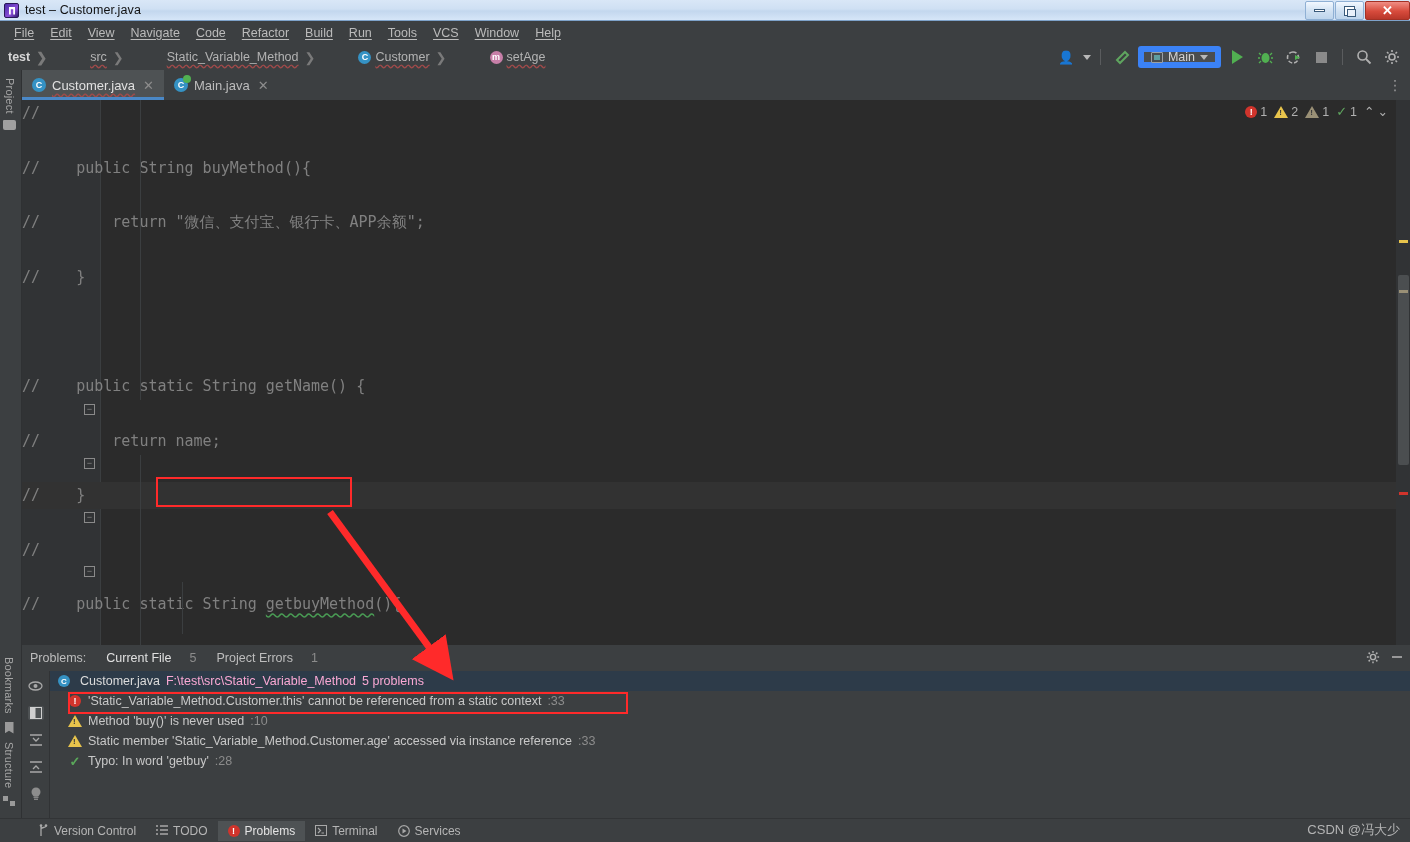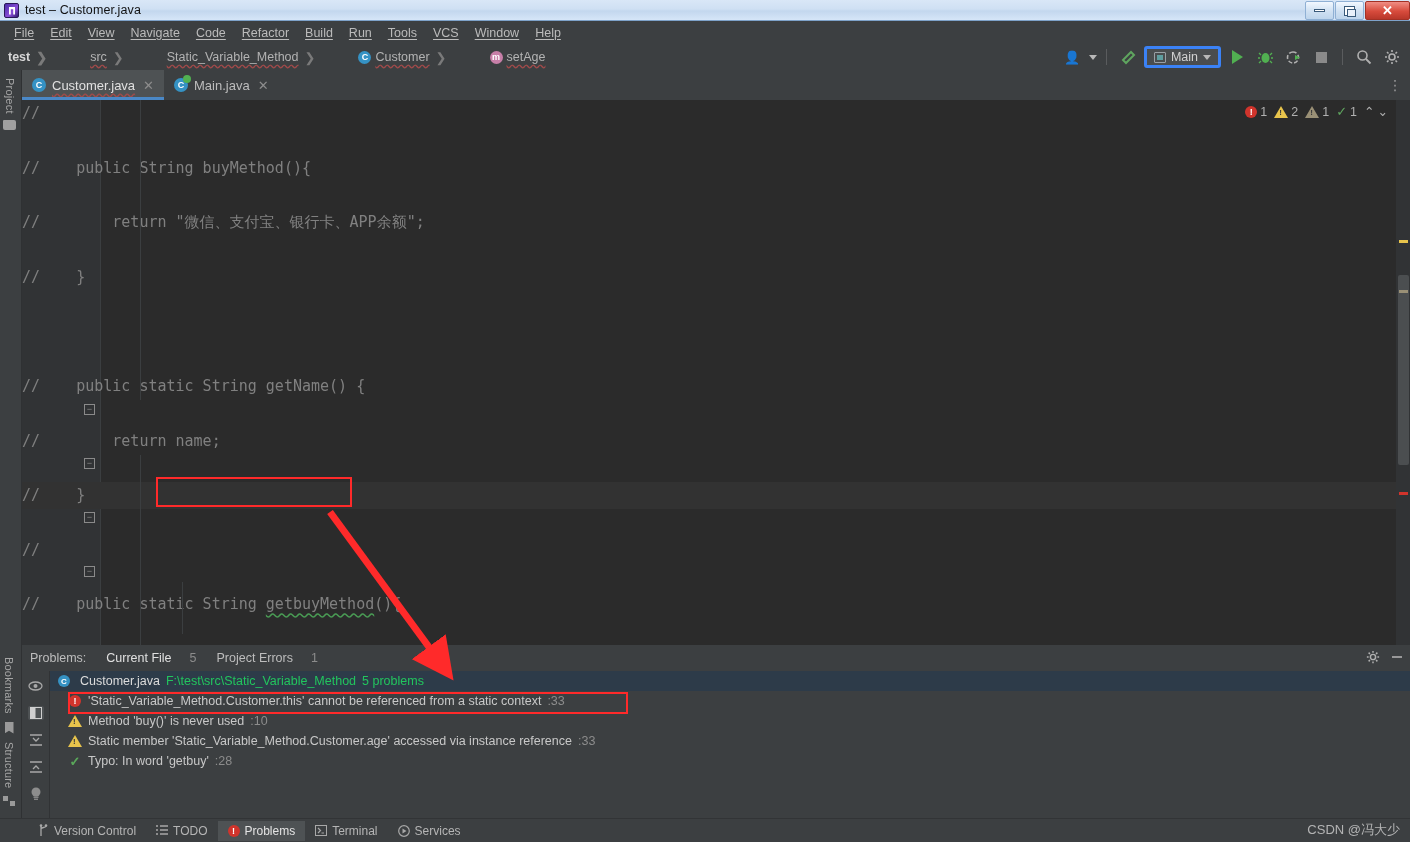--- a/index.html
+++ b/index.html
@@ -82,21 +82,21 @@
     position: absolute; right: 6px; top: 44px; height: 26px;
     display: flex; align-items: center; gap: 4px;
   }
   .tbtn {
     width: 24px; height: 22px; display: flex; align-items: center; justify-content: center;
     color: #b0b0b0; font-size: 13px;
   }
   .vdiv { width: 1px; height: 16px; background: #5a5c5e; margin: 0 5px; }
   .runcfg {
     display: flex; align-items: center; gap: 5px; height: 22px;
-    border: 3px solid #3b82f6; border-radius: 3px; padding: 0 7px; background: #4a4d4f;
+    border: 6px solid #3b82f6; border-radius: 3px; padding: 0 7px; background: #4a4d4f;
     font-size: 12.5px; color: #d2d2d2;
   }
   .runcfg .sq {
     width: 12px; height: 11px; border: 1px solid #9aa0a6; border-radius: 1px;
     display: inline-block; position: relative;
   }
   .runcfg .sq::before {
     content:""; position:absolute; left:2px; top:2px; right:2px; bottom:2px; background:#5f9ea0;
   }
   .tri-down { width: 0; height: 0; border-left: 4px solid transparent; border-right: 4px solid transparent; border-top: 5px solid #b8b8b8; }
@@ -215,21 +215,21 @@
     align-items: center; padding-top: 8px; gap: 13px; border-right: 1px solid #313335;
   }
   .prail-ico { width: 16px; height: 14px; color: #9a9a9a; font-size: 12px; display:flex;align-items:center;justify-content:center;}
   .prail-ico.sel { background: #4e5254; border-radius: 2px; }
   .prob-list { flex: 1; background: #3c3f41; }
   .prow {
     height: 20px; display: flex; align-items: center; gap: 6px;
     font-size: 12.5px; color: #c8c8c8; padding-left: 8px; position: relative;
   }
   .prow.filehdr { background: #2d3b49; color: #dcdcdc; }
-  .prow .path { color: #22c55e; }
+  .prow .path { color: #f9a8d4; }
   .prow .loc { color: #8c8c8c; }
   .prow .msg { white-space: nowrap; }
   .ico16 { width: 14px; height: 14px; display: flex; align-items: center; justify-content: center; flex: 0 0 auto; }
   .ierr { width: 12px; height: 12px; border-radius: 50%; background: #d0342c; color:#fff; font-size:9px;
           display:flex;align-items:center;justify-content:center;font-weight:bold;}
   .iwarn { width:0;height:0;border-left:7px solid transparent;border-right:7px solid transparent;border-bottom:12px solid #e8c44c;position:relative;}
   .iwarn.weak { border-bottom-color:#9a9076; }
   .iwarn::after{content:"!";position:absolute;left:-2px;top:2px;font-size:8px;color:#3a3a3a;font-weight:bold;}
   .ityp { color: #5aa85a; font-size: 13px; font-weight: bold; }
   .cicon.sm { width: 12px; height: 12px; font-size: 8px; }

